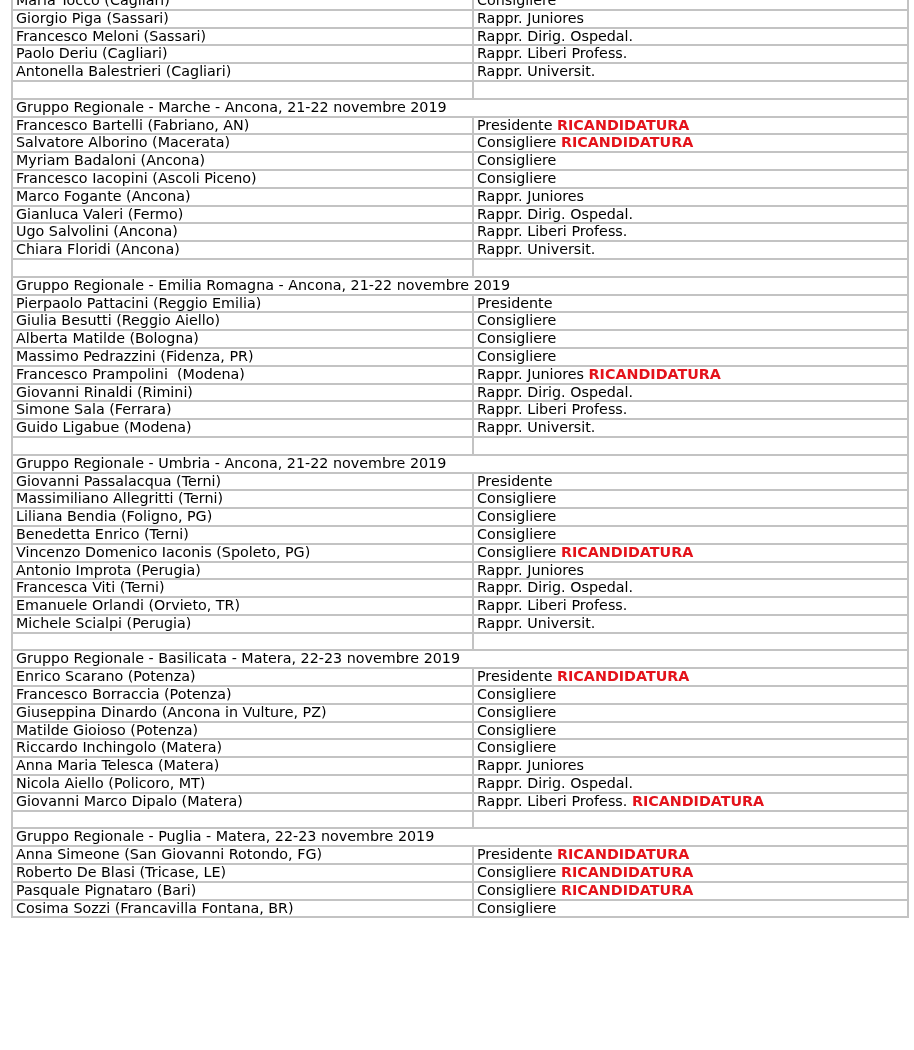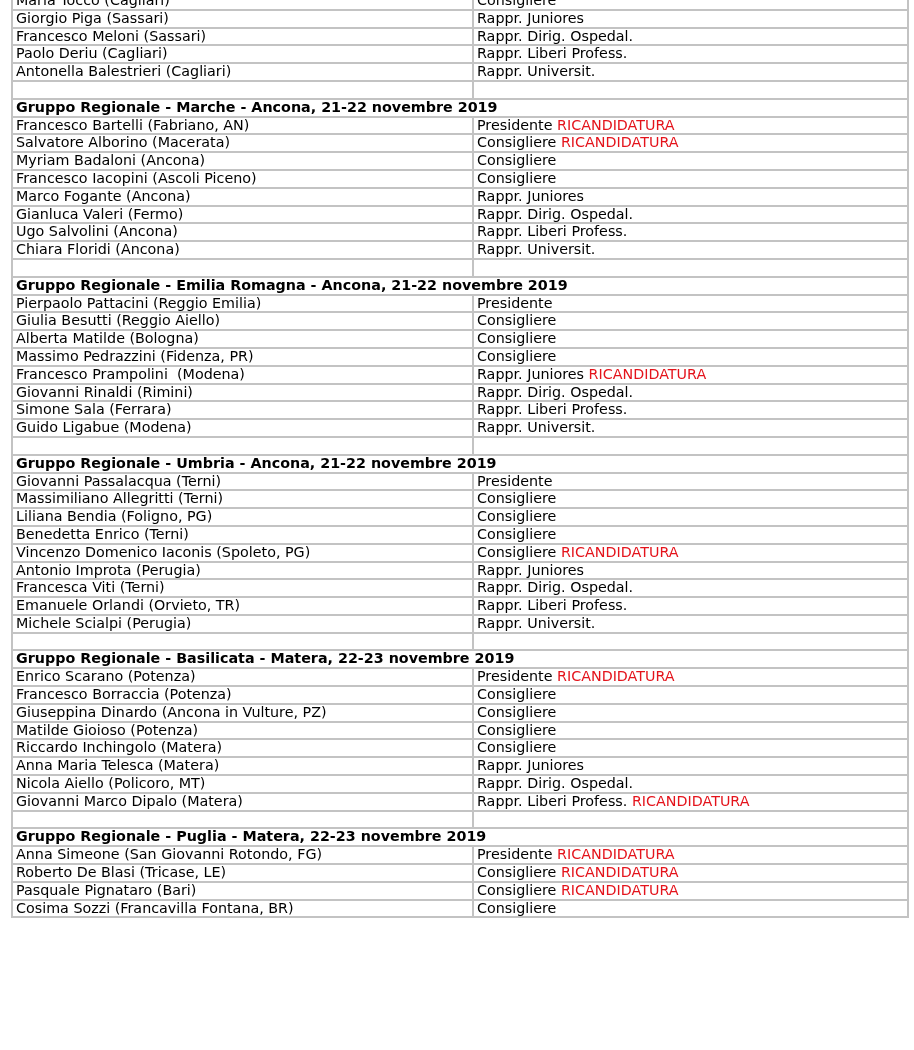--- a/index.html
+++ b/index.html
@@ -18,23 +18,23 @@
   table.roster col.c-role { width: 435px; }
   table.roster td {
     border: 2px solid #c3c3c3;
     height: 15.8px;
     line-height: 15.8px;
     padding: 0 0 0 3px;
     white-space: nowrap;
     overflow: hidden;
     vertical-align: middle;
   }
-  table.roster tr.group td { font-weight: bold; }
+  table.roster tr.group td { font-weight: normal; }
   table.roster tr.blank td { height: 15.8px; }
-  .recand { color: #e4131b; font-weight: normal; }
+  .recand { color: #e4131b; font-weight: bold; }
 </style>
 </head>
 <body>
 
 <div class="viewport">
   <table class="roster">
     <colgroup>
         <col class="c-name">
         <col class="c-role">
       </colgroup>

